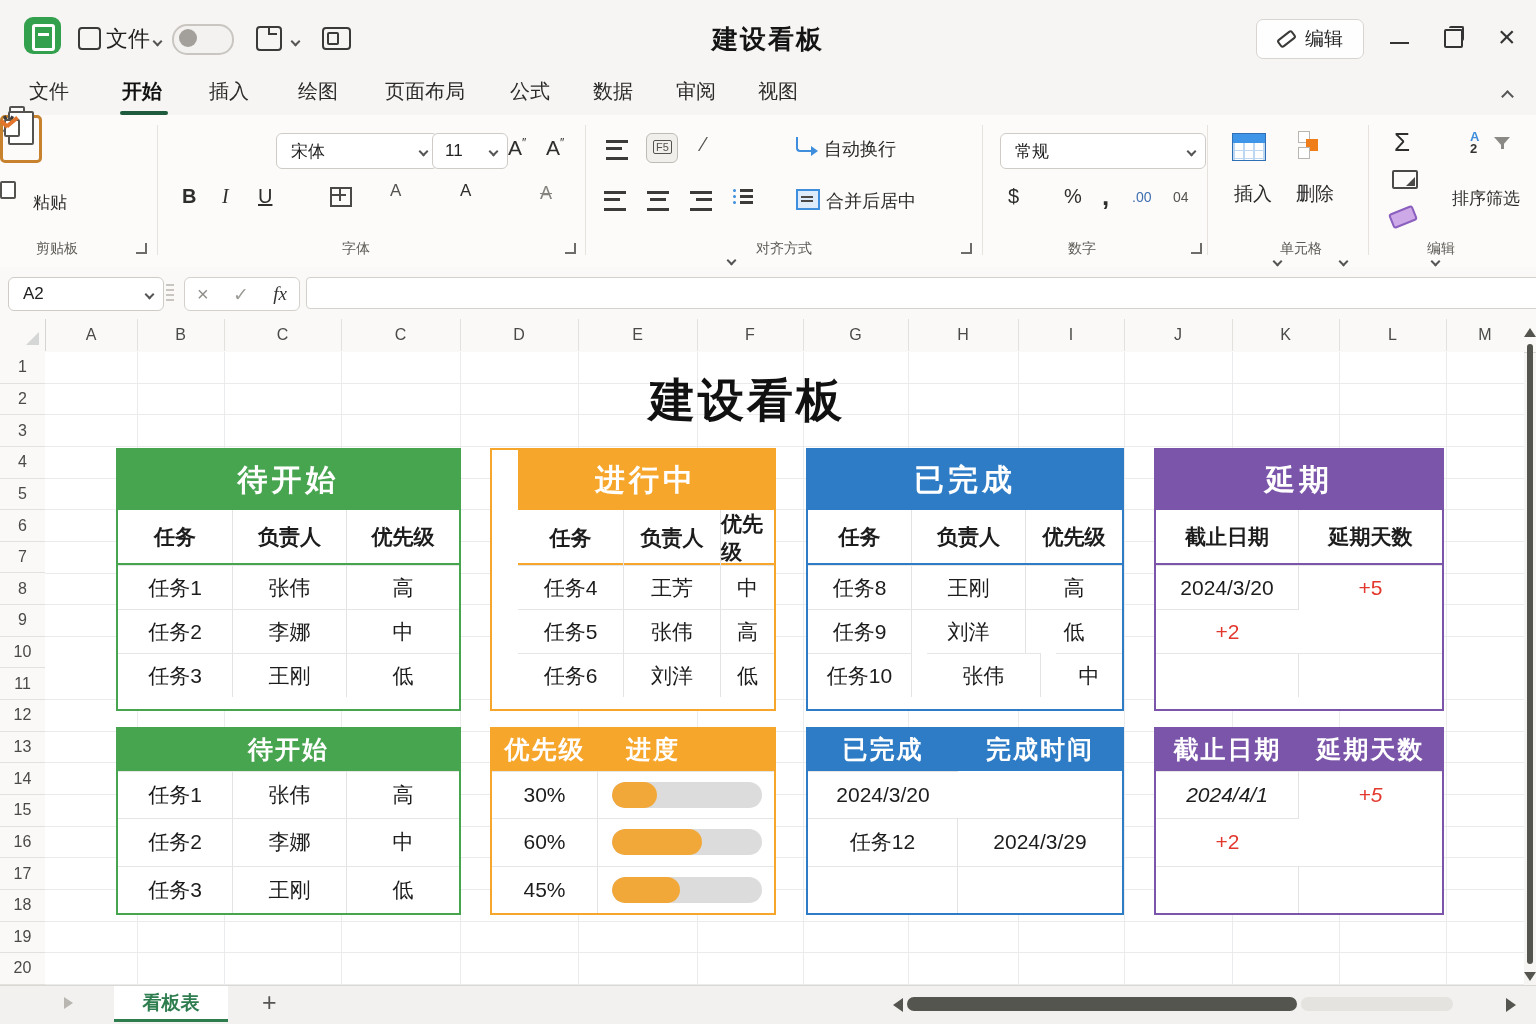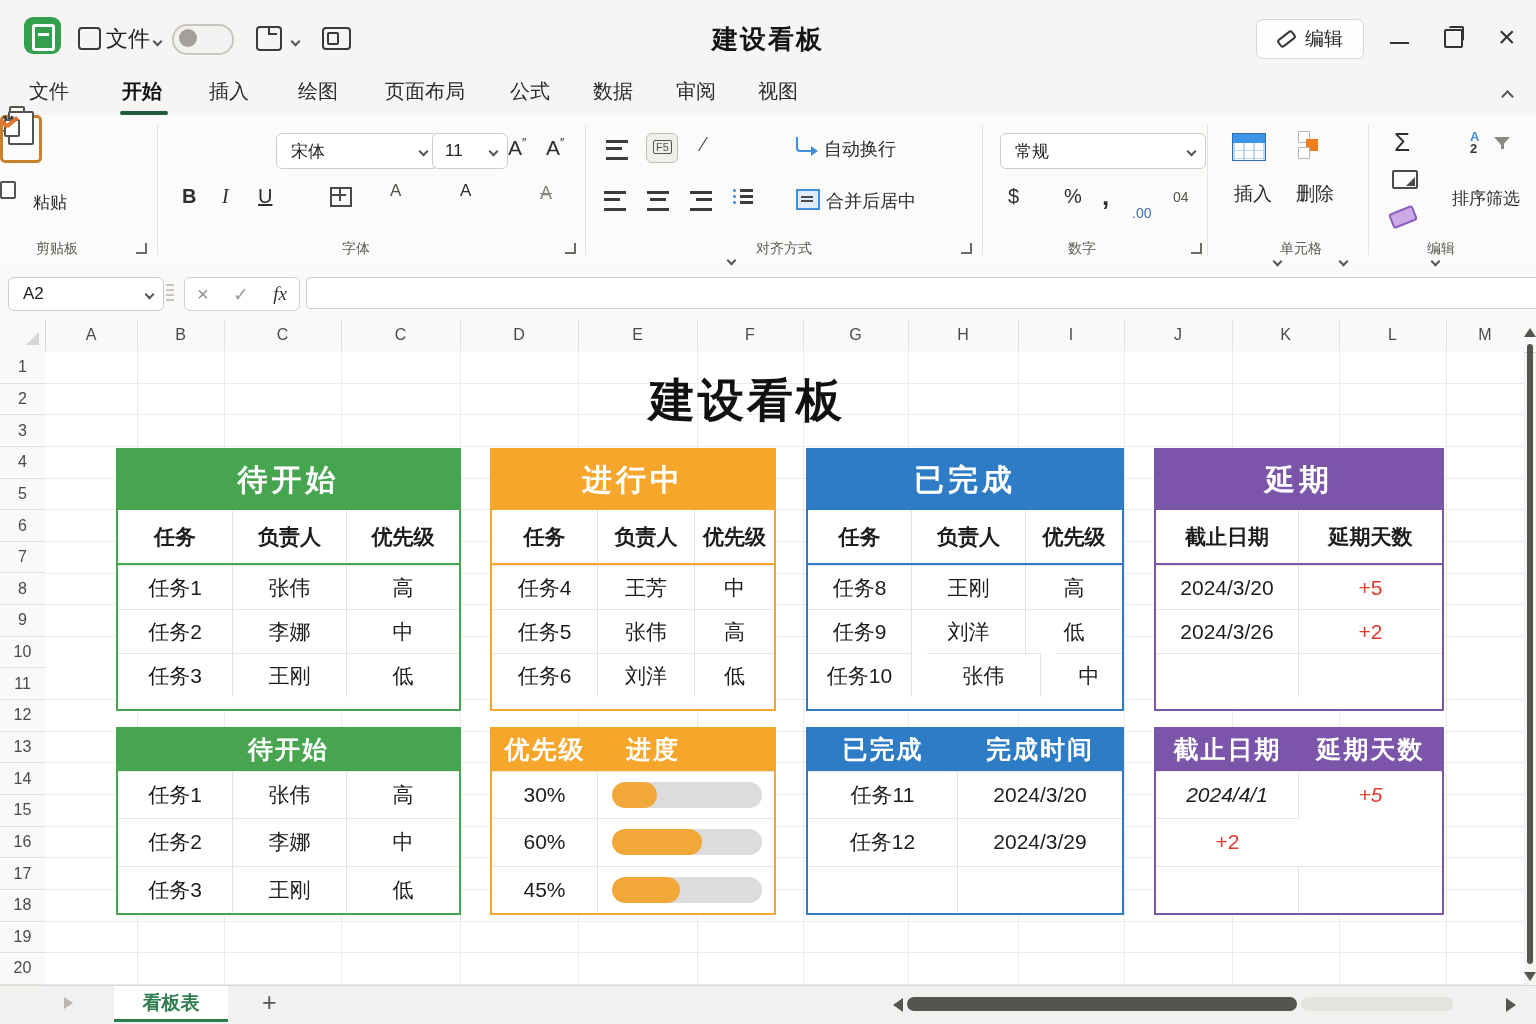--- a/index.html
+++ b/index.html
@@ -275,21 +275,21 @@
     <div class="launcher" style="left:961px;top:128px;"></div>
 
     <div class="ctrlbox" style="left:1000px;top:18px;width:190px;height:34px;padding-left:14px;">
       <span>常规</span>
         <span class="chev sm"></span>
     </div>
     <div class="fbtn" style="left:1008px;top:70px;">$</div>
     <span class="chev sm abs" style="left:1036px;top:197px;"></span>
     <div class="fbtn" style="left:1064px;top:70px;">%</div>
     <div class="fbtn" style="left:1102px;top:66px;font-weight:bold;font-size:26px;">,</div>
-    <div class="fbtn" style="left:1132px;top:74px;font-size:14px;color:#3E6FB0;margin-top:16px;">.00</div>
+    <div class="fbtn" style="left:1132px;top:74px;font-size:14px;color:#3E6FB0;">.00</div>
     <div class="fbtn" style="left:1173px;top:74px;font-size:14px;color:#55534F;">04</div>
     <div class="grouplabel" style="left:1068px;top:125px;">数字</div>
     <div class="launcher" style="left:1191px;top:128px;"></div>
 
     <div class="tblstyleico" style="left:1232px;top:18px;"></div>
     <span class="chev sm abs" style="left:1274px;top:143px;"></span>
     <div class="condico" style="left:1298px;top:16px;">
       <i style="left:0;top:0;"></i>
         <i class="mid"></i>
         <i style="left:0;top:16px;"></i>
@@ -405,21 +405,21 @@
       <div class="cell">中</div>
     </div>
     <div class="drow" style="grid-template-columns:115px 114px 1fr;">
       <div class="cell">任务3</div>
       <div class="cell">王刚</div>
       <div class="cell">低</div>
     </div>
     <div class="tail"></div>
   </div>
 
-  <div class="kb t-top o" style="left:490px;top:448px;width:286px;height:263px;">
+  <div class="kb t-top o" style="left:490px;top:448px;width:286px;height:263px;padding-left:26px;">
     <div class="ttl" style="background-color: rgb(245, 166, 43);">进行中</div>
     <div class="hrow" style="grid-template-columns:106px 97px 1fr;">
       <div class="cell">任务</div>
       <div class="cell">负责人</div>
       <div class="cell">优先级</div>
     </div>
     <div class="drow" style="grid-template-columns:106px 97px 1fr;">
       <div class="cell">任务4</div>
       <div class="cell">王芳</div>
       <div class="cell">中</div>
@@ -466,21 +466,20 @@
     <div class="ttl" style="background-color: rgb(122, 85, 169);">延期</div>
     <div class="hrow" style="grid-template-columns:143px 1fr;">
       <div class="cell">截止日期</div>
       <div class="cell">延期天数</div>
     </div>
     <div class="drow" style="grid-template-columns:143px 1fr;">
       <div class="cell">2024/3/20</div>
       <div class="cell red" style="color: rgb(226, 56, 46);">+5</div>
     </div>
     <div class="drow" style="grid-template-columns:143px 1fr;">
-      <div class="cell">2024/3/26</div>
       <div class="cell red" style="color: rgb(226, 56, 46);">+2</div>
     </div>
     <div class="drow" style="grid-template-columns:143px 1fr;">
       <div class="cell"></div>
       <div class="cell"></div>
     </div>
     <div class="tail"></div>
   </div>
 
   <div class="kb t-bot g" style="left:116px;top:727px;width:345px;height:188px;">
@@ -532,21 +531,20 @@
       </div>
     </div>
   </div>
 
   <div class="kb t-bot b" style="left:806px;top:727px;width:318px;height:188px;">
     <div class="ttl" style="display: grid; grid-template-columns: 150px 1fr; padding: 0px; background-color: rgb(46, 124, 197);">
       <span style="display:flex;align-items:center;justify-content:center;">已完成</span>
       <span style="display:flex;align-items:center;justify-content:center;">完成时间</span>
     </div>
     <div class="drow" style="grid-template-columns:150px 1fr;">
-      <div class="cell">任务11</div>
       <div class="cell">2024/3/20</div>
     </div>
     <div class="drow" style="grid-template-columns:150px 1fr;">
       <div class="cell">任务12</div>
       <div class="cell">2024/3/29</div>
     </div>
     <div class="drow" style="grid-template-columns:150px 1fr;">
       <div class="cell"></div>
       <div class="cell"></div>
     </div>

